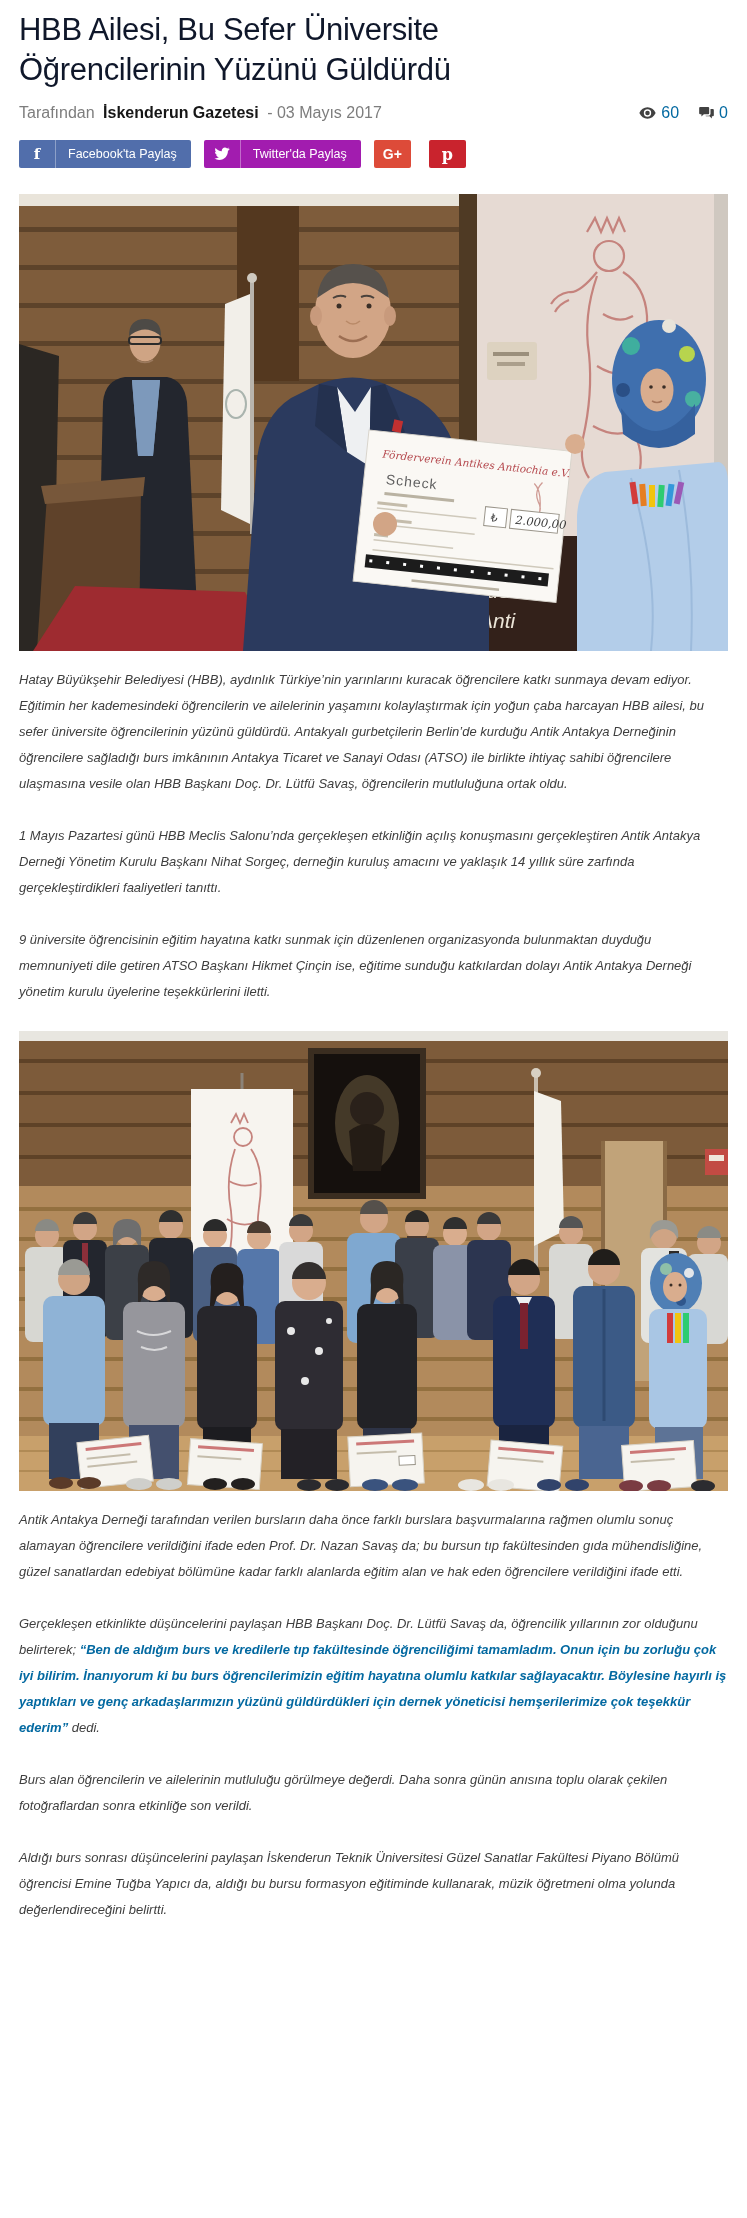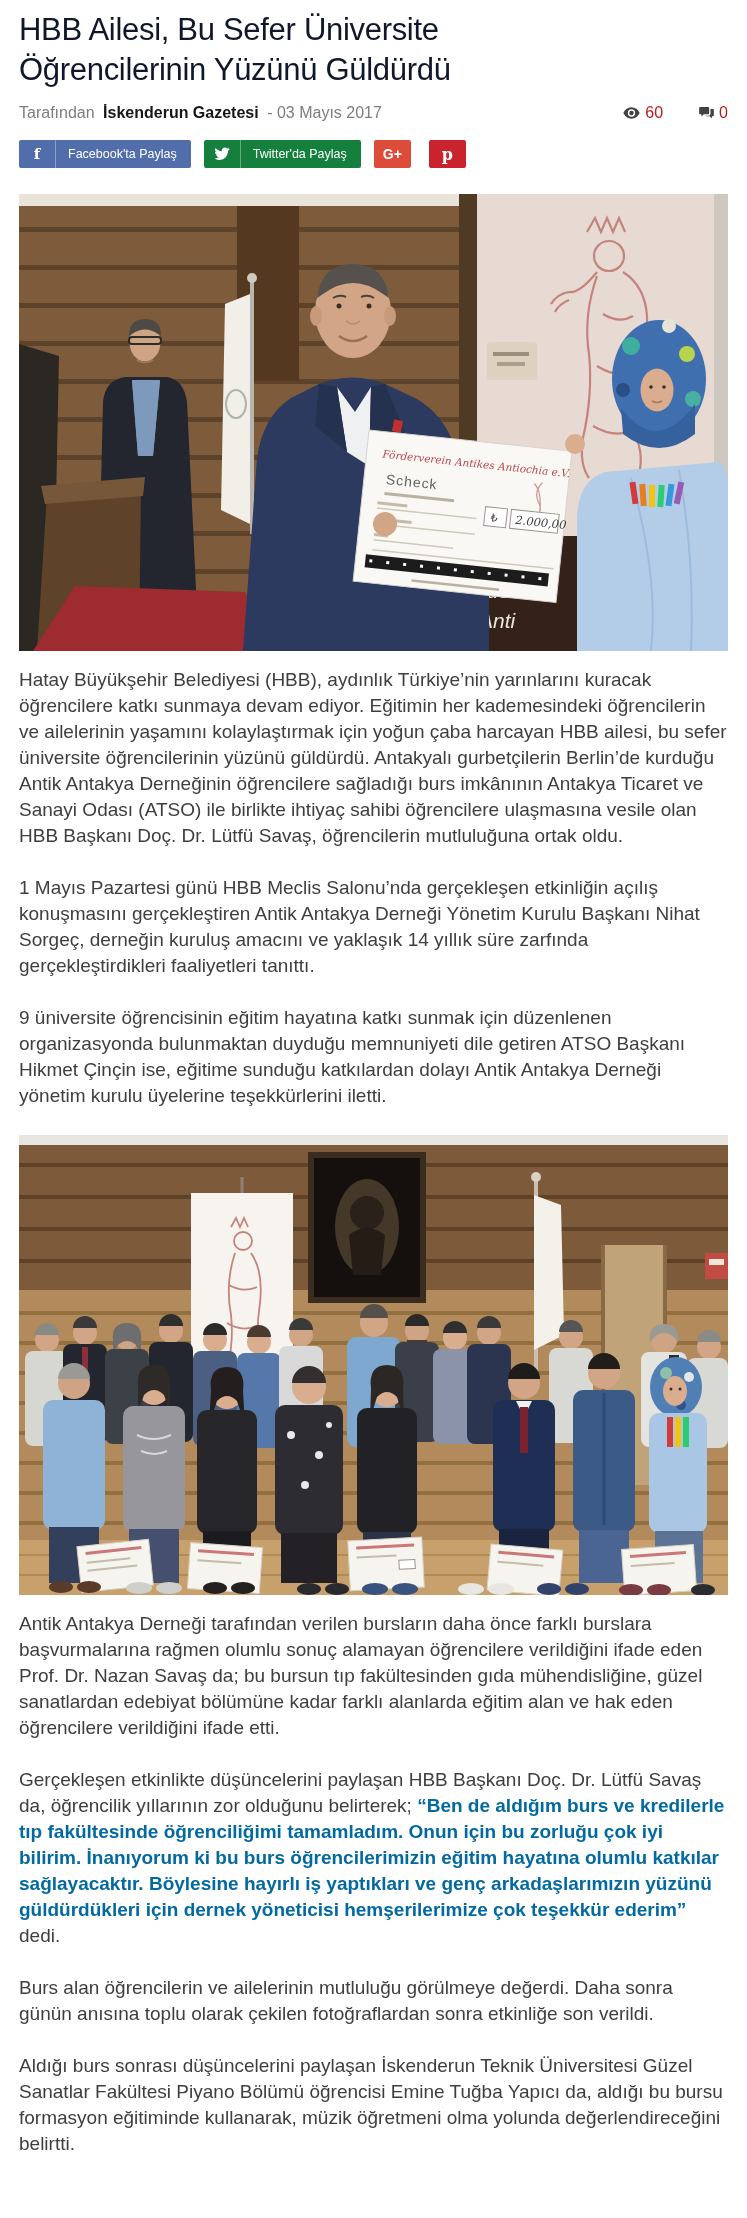--- a/index.html
+++ b/index.html
@@ -7,43 +7,43 @@
   .wrap{padding:10px 19px 30px;}
 
   
   h1.title{margin:0 0 14px;font-size:31px;line-height:40px;font-weight:500;
            color:#0f172a;letter-spacing:-0.3px;max-width:545px;}
 
   
   .meta{display:flex;justify-content:space-between;align-items:center;
         font-size:16px;color:#7d7d7d;margin:0 0 4px;}
   .meta .author{color:#161616;font-weight:700;margin:0 4px;}
-  .meta .stats{display:flex;align-items:flex-start;gap:36px;color:#b91c1c;}
+  .meta .stats{display:flex;align-items:flex-start;gap:20px;color:#0369a1;}
   .stat{display:flex;align-items:center;gap:5px;}
   .stat svg{display:block;fill:#414141;}
 
   
   .share{display:flex;align-items:center;margin:18px 0 0;}
   .btn{height:28px;display:flex;align-items:center;border-radius:2px;color:#fff;
        font-size:12.5px;cursor:pointer;margin-right:13px;box-sizing:border-box;}
   .btn .ic{width:36px;height:28px;display:flex;align-items:center;justify-content:center;
            border-right:1px solid rgba(255,255,255,.35);}
   .btn .lbl{padding:0 14px 0 12px;white-space:nowrap;}
   .btn.fb{background:#516eab;}
-  .btn.tw{background:#15803d;}
+  .btn.tw{background:#a21caf;}
   .btn.gp{background:#dd4b39;width:37px;justify-content:center;font-weight:700;font-size:14px;margin-right:18px;}
   .btn.pi{background:#c9232d;width:37px;justify-content:center;font-weight:700;
           font-family:"DejaVu Serif",serif;font-size:16px;}
   .btn.fb .ic span{font-weight:700;font-size:15px;font-family:"DejaVu Serif",serif;}
 
   figure.photo{margin:26px 0 0;}
   figure.photo svg{display:block;}
 
   
-  .article p{font-size:19px;line-height:26px;margin:26px 0 0;color:#3e3e3e;}
+  .article p{font-size:13px;line-height:26px;margin:26px 0 0;color:#3e3e3e;font-style:italic;}
   .article p.first{margin-top:16px;}
   .article .q{font-weight:700;color:#0369a1;}
 </style>
 </head>
 <body>
 
 <div class="wrap">
 
   <h1 class="title">HBB Ailesi, Bu Sefer Üniversite Öğrencilerinin Yüzünü Güldürdü</h1>
 

